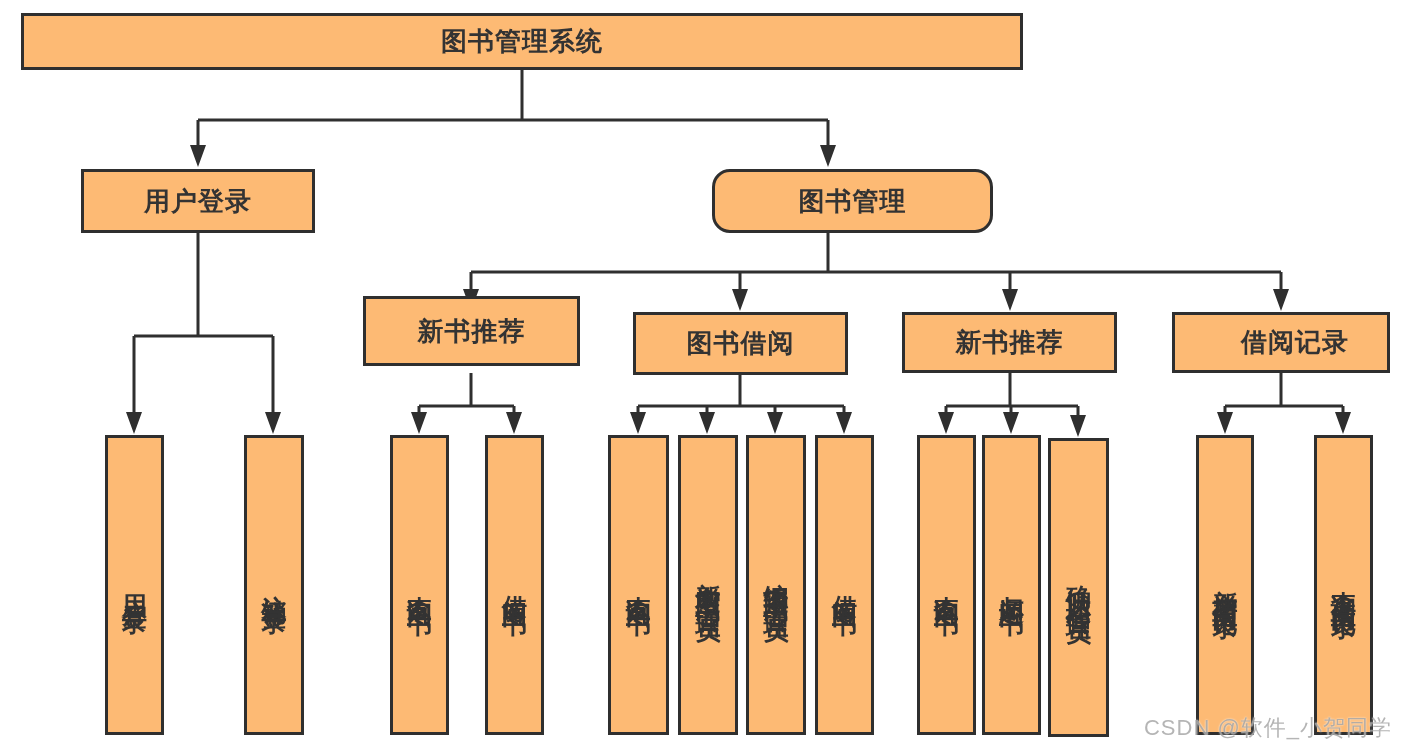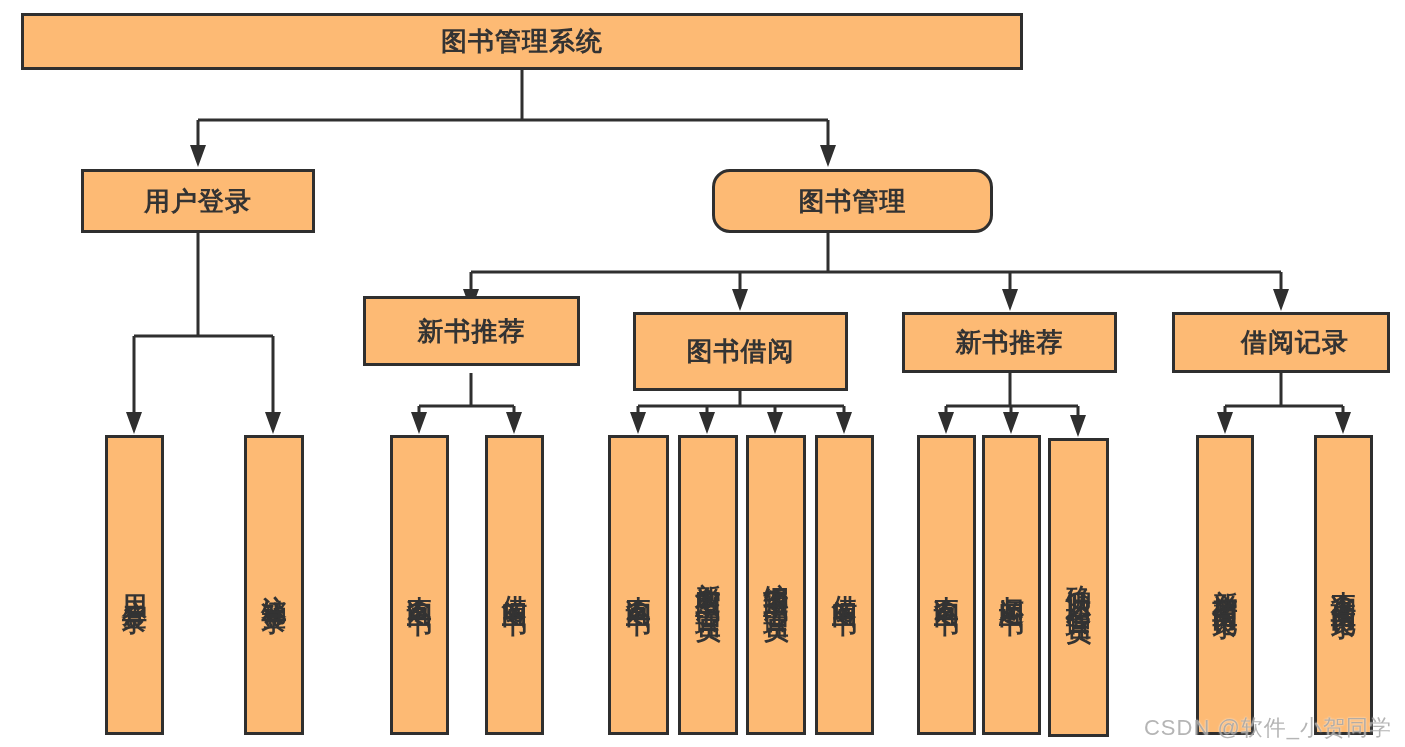--- a/index.html
+++ b/index.html
@@ -46,21 +46,21 @@
              M938 412 H954 L946 434 Z M1003 412 H1019 L1011 434 Z M1070 415 H1086 L1078 437 Z
              M1217 412 H1233 L1225 434 Z M1335 412 H1351 L1343 434 Z" fill="#2f2f2f" stroke="none"></path>
   </svg>
 
   <div class="node hbox" style="left:21px;top:13px;width:1002px;height:57px;">图书管理系统</div>
 
   <div class="node hbox" style="left:81px;top:169px;width:234px;height:64px;">用户登录</div>
   <div class="node hbox" style="left:712px;top:169px;width:281px;height:64px;border-radius:18px;">图书管理</div>
 
   <div class="node hbox" style="left:363px;top:296px;width:217px;height:70px;">新书推荐</div>
-  <div class="node hbox" style="left:633px;top:312px;width:215px;height:79px;">图书借阅</div>
+  <div class="node hbox" style="left:633px;top:312px;width:215px;height:63px;">图书借阅</div>
   <div class="node hbox" style="left:902px;top:312px;width:215px;height:61px;">新书推荐</div>
   <div class="node hbox" style="left:1172px;top:312px;width:218px;height:61px;padding-left:28px;">借阅记录</div>
 
   <div class="node vbox" style="left:105px;top:435px;width:59px;height:300px;">用户登录</div>
   <div class="node vbox" style="left:244px;top:435px;width:60px;height:300px;">注销登录</div>
 
   <div class="node vbox" style="left:390px;top:435px;width:59px;height:300px;">查询图书</div>
   <div class="node vbox" style="left:485px;top:435px;width:59px;height:300px;">借阅图书</div>
 
   <div class="node vbox" style="left:608px;top:435px;width:61px;height:300px;">查询图书</div>

